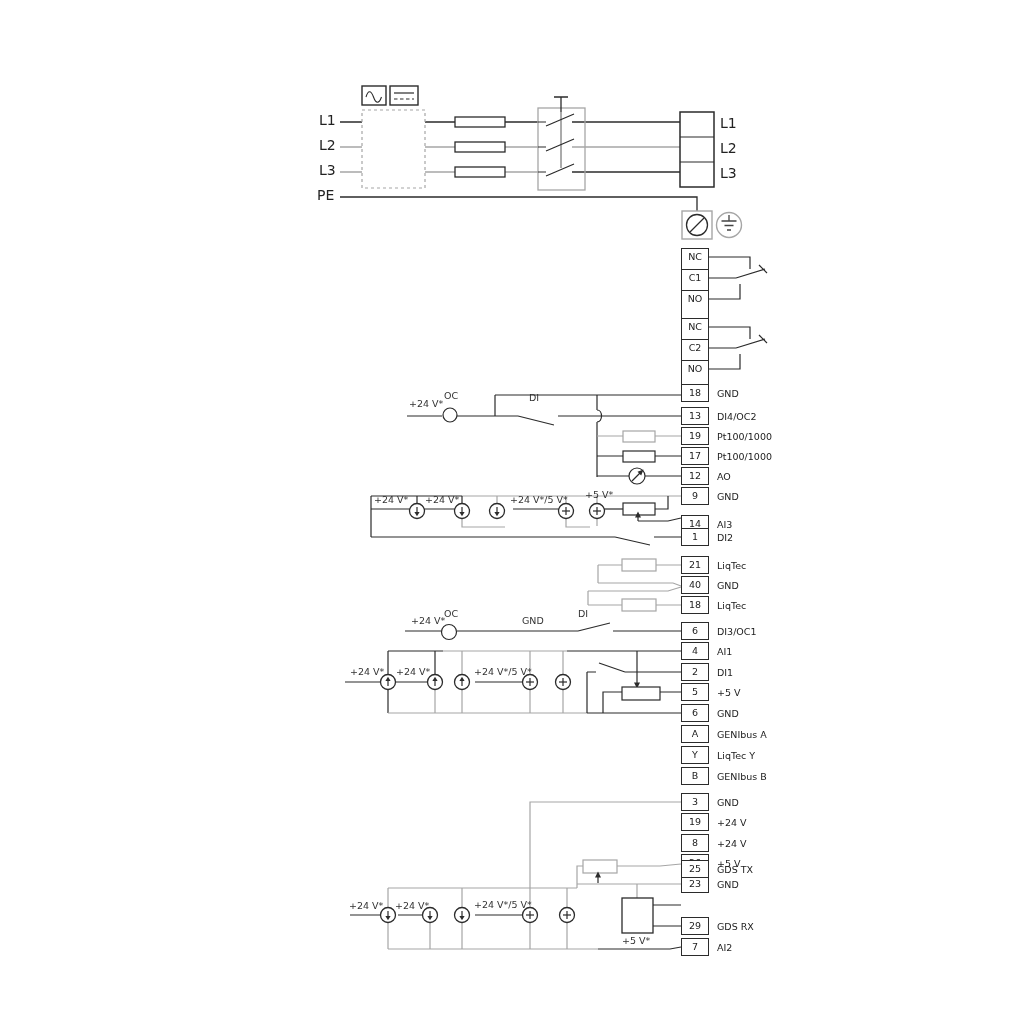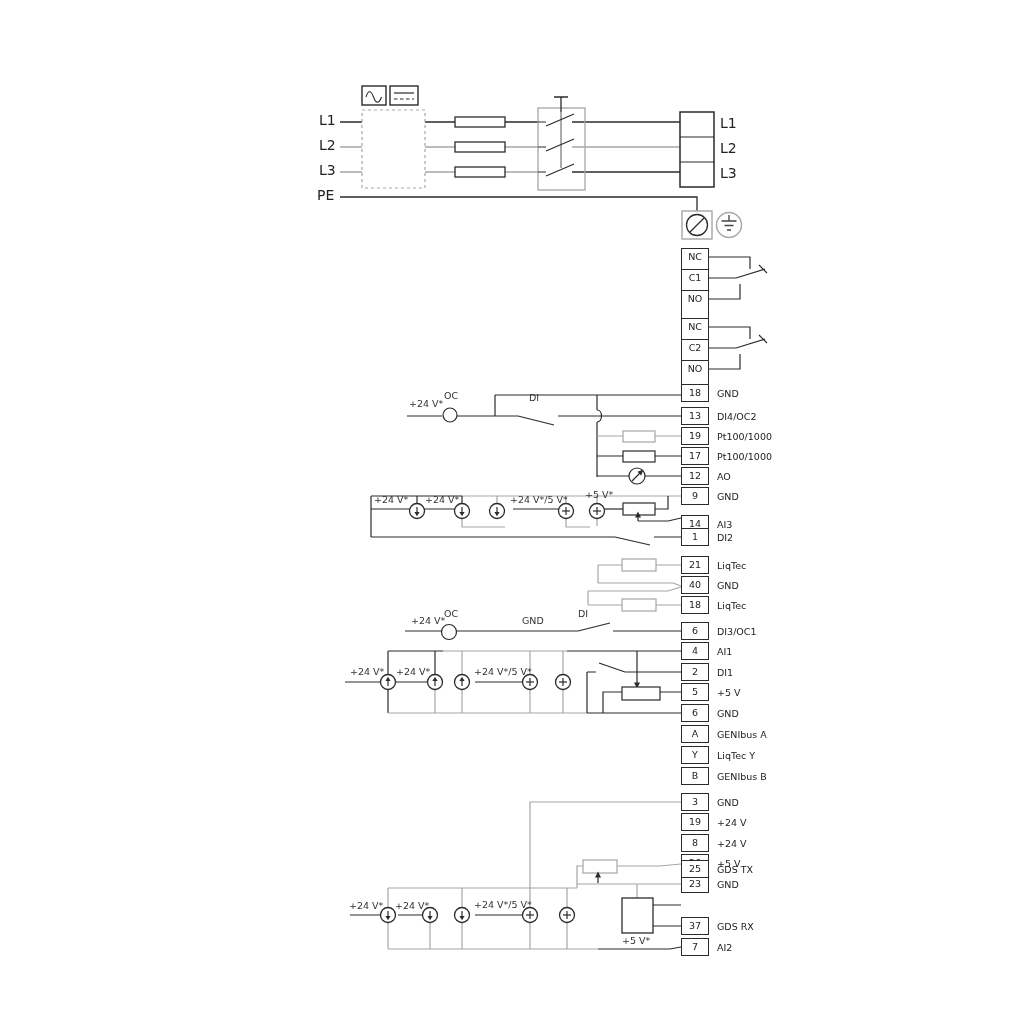--- a/index.html
+++ b/index.html
@@ -323,21 +323,21 @@
     </div>
   <div class="term" style="top:875px">
       <span class="tnum">23</span>
       <span class="tlabel">GND</span>
     </div>
   <div class="term" style="top:860px">
       <span class="tnum">25</span>
       <span class="tlabel">GDS TX</span>
     </div>
   <div class="term" style="top:917px">
-      <span class="tnum">37</span>
+      <span class="tnum">29</span>
       <span class="tlabel">GDS RX</span>
     </div>
   <div class="term" style="top:938px">
       <span class="tnum">7</span>
       <span class="tlabel">AI2</span>
     </div>
 
   <span class="lbl" style="left:409px;top:399px">+24 V*</span>
   <span class="lbl" style="left:444px;top:391px">OC</span>
   <span class="lbl" style="left:529px;top:393px">DI</span>

